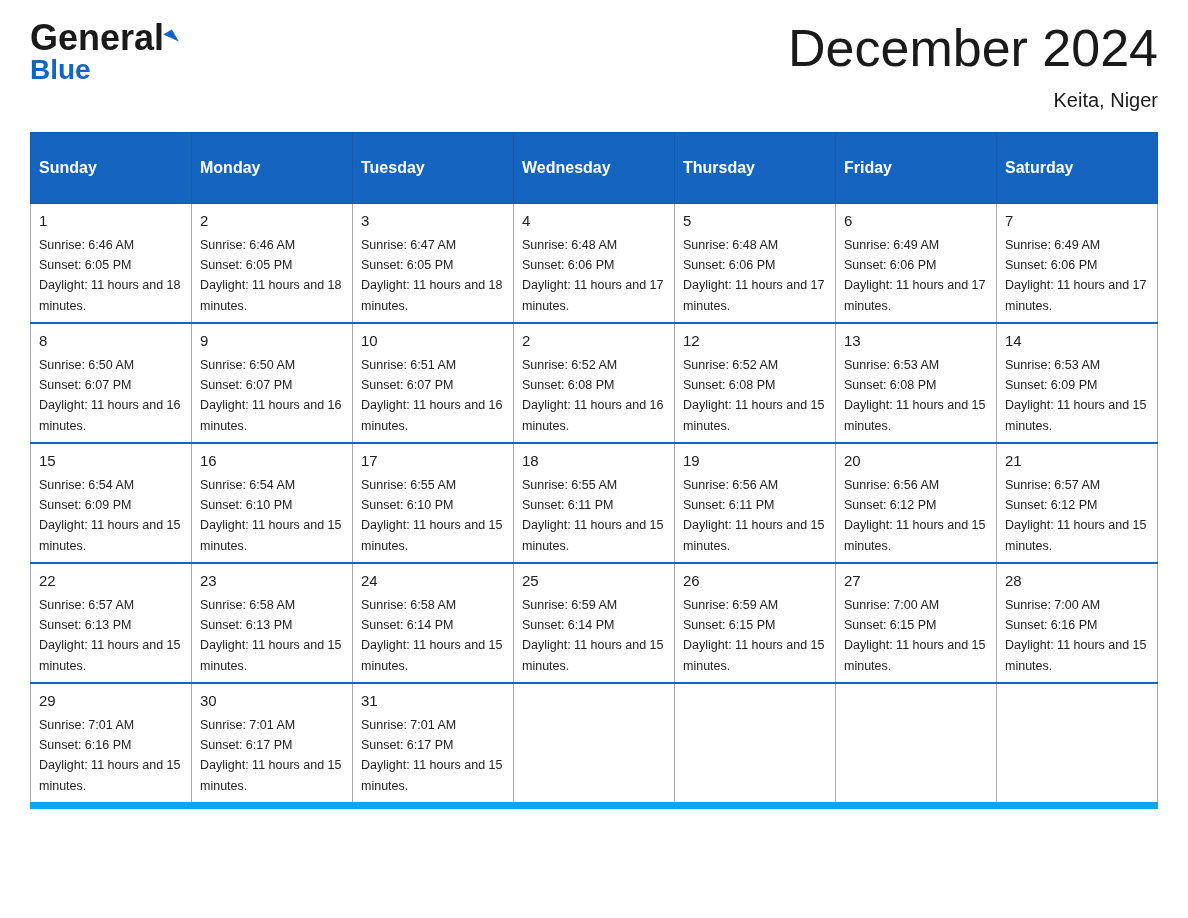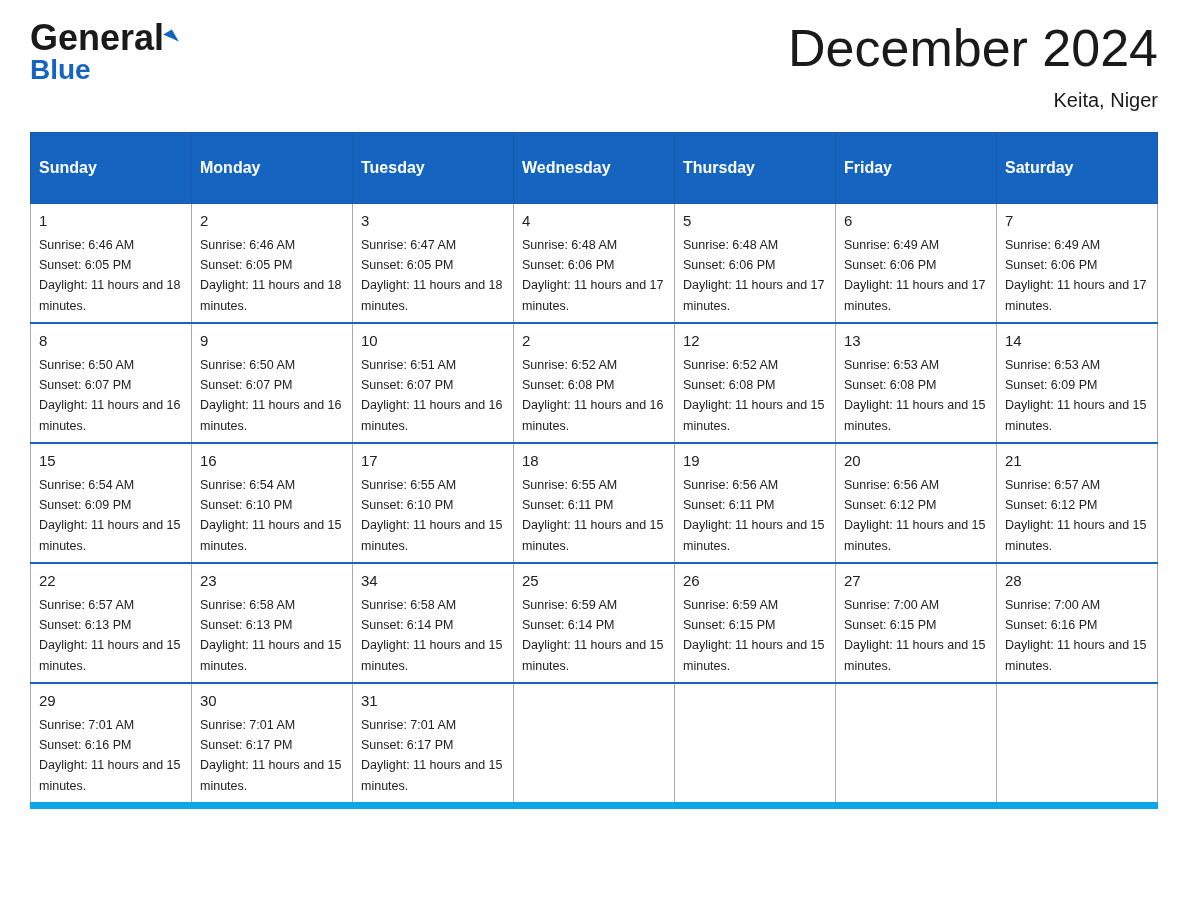--- a/index.html
+++ b/index.html
@@ -157,21 +157,21 @@
         <td><span class="day-number">16</span><span class="day-info">Sunrise: 6:54 AM<br>Sunset: 6:10 PM<br>Daylight: 11 hours and 15 minutes.</span></td>
         <td><span class="day-number">17</span><span class="day-info">Sunrise: 6:55 AM<br>Sunset: 6:10 PM<br>Daylight: 11 hours and 15 minutes.</span></td>
         <td><span class="day-number">18</span><span class="day-info">Sunrise: 6:55 AM<br>Sunset: 6:11 PM<br>Daylight: 11 hours and 15 minutes.</span></td>
         <td><span class="day-number">19</span><span class="day-info">Sunrise: 6:56 AM<br>Sunset: 6:11 PM<br>Daylight: 11 hours and 15 minutes.</span></td>
         <td><span class="day-number">20</span><span class="day-info">Sunrise: 6:56 AM<br>Sunset: 6:12 PM<br>Daylight: 11 hours and 15 minutes.</span></td>
         <td><span class="day-number">21</span><span class="day-info">Sunrise: 6:57 AM<br>Sunset: 6:12 PM<br>Daylight: 11 hours and 15 minutes.</span></td>
       </tr>
       <tr>
         <td><span class="day-number">22</span><span class="day-info">Sunrise: 6:57 AM<br>Sunset: 6:13 PM<br>Daylight: 11 hours and 15 minutes.</span></td>
         <td><span class="day-number">23</span><span class="day-info">Sunrise: 6:58 AM<br>Sunset: 6:13 PM<br>Daylight: 11 hours and 15 minutes.</span></td>
-        <td><span class="day-number">34</span><span class="day-info">Sunrise: 6:58 AM<br>Sunset: 6:14 PM<br>Daylight: 11 hours and 15 minutes.</span></td>
+        <td><span class="day-number">24</span><span class="day-info">Sunrise: 6:58 AM<br>Sunset: 6:14 PM<br>Daylight: 11 hours and 15 minutes.</span></td>
         <td><span class="day-number">25</span><span class="day-info">Sunrise: 6:59 AM<br>Sunset: 6:14 PM<br>Daylight: 11 hours and 15 minutes.</span></td>
         <td><span class="day-number">26</span><span class="day-info">Sunrise: 6:59 AM<br>Sunset: 6:15 PM<br>Daylight: 11 hours and 15 minutes.</span></td>
         <td><span class="day-number">27</span><span class="day-info">Sunrise: 7:00 AM<br>Sunset: 6:15 PM<br>Daylight: 11 hours and 15 minutes.</span></td>
         <td><span class="day-number">28</span><span class="day-info">Sunrise: 7:00 AM<br>Sunset: 6:16 PM<br>Daylight: 11 hours and 15 minutes.</span></td>
       </tr>
       <tr>
         <td><span class="day-number">29</span><span class="day-info">Sunrise: 7:01 AM<br>Sunset: 6:16 PM<br>Daylight: 11 hours and 15 minutes.</span></td>
         <td><span class="day-number">30</span><span class="day-info">Sunrise: 7:01 AM<br>Sunset: 6:17 PM<br>Daylight: 11 hours and 15 minutes.</span></td>
         <td><span class="day-number">31</span><span class="day-info">Sunrise: 7:01 AM<br>Sunset: 6:17 PM<br>Daylight: 11 hours and 15 minutes.</span></td>
         <td></td>

